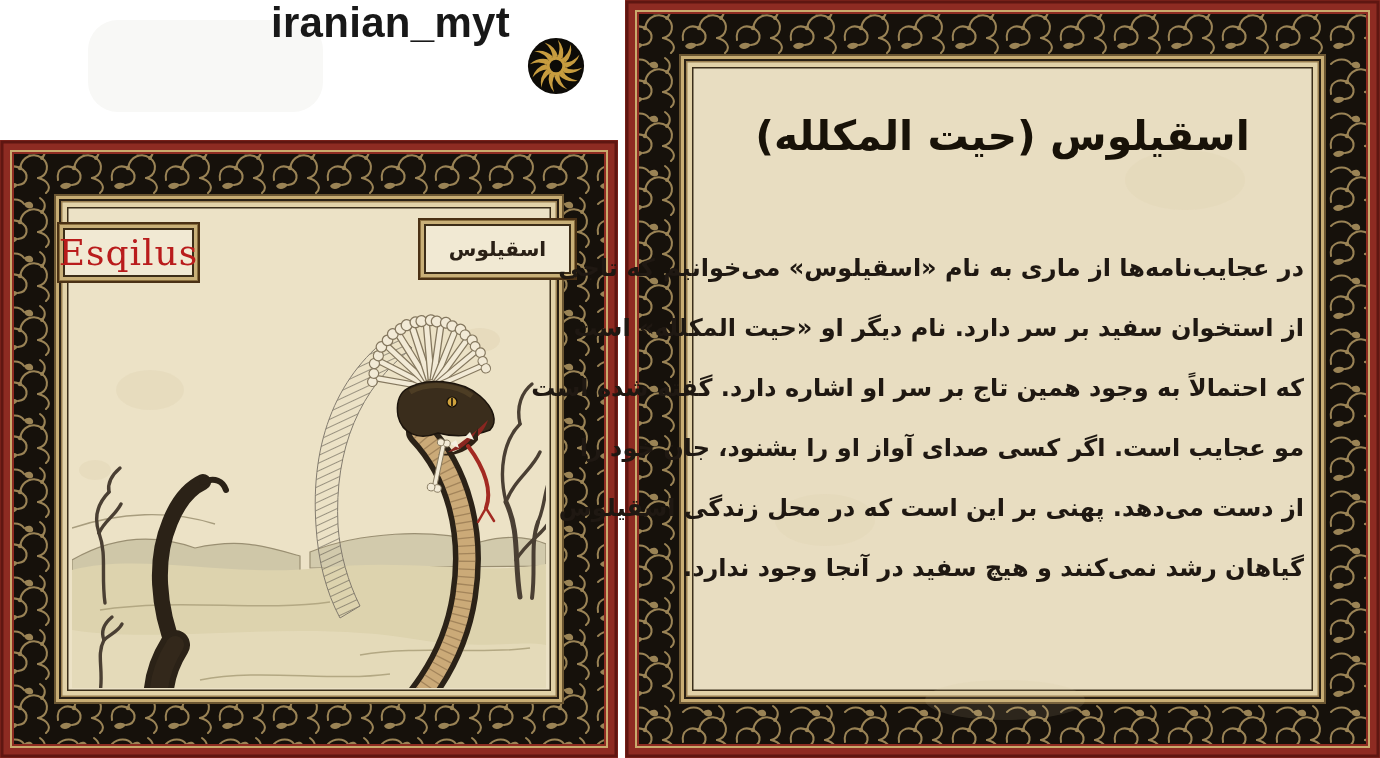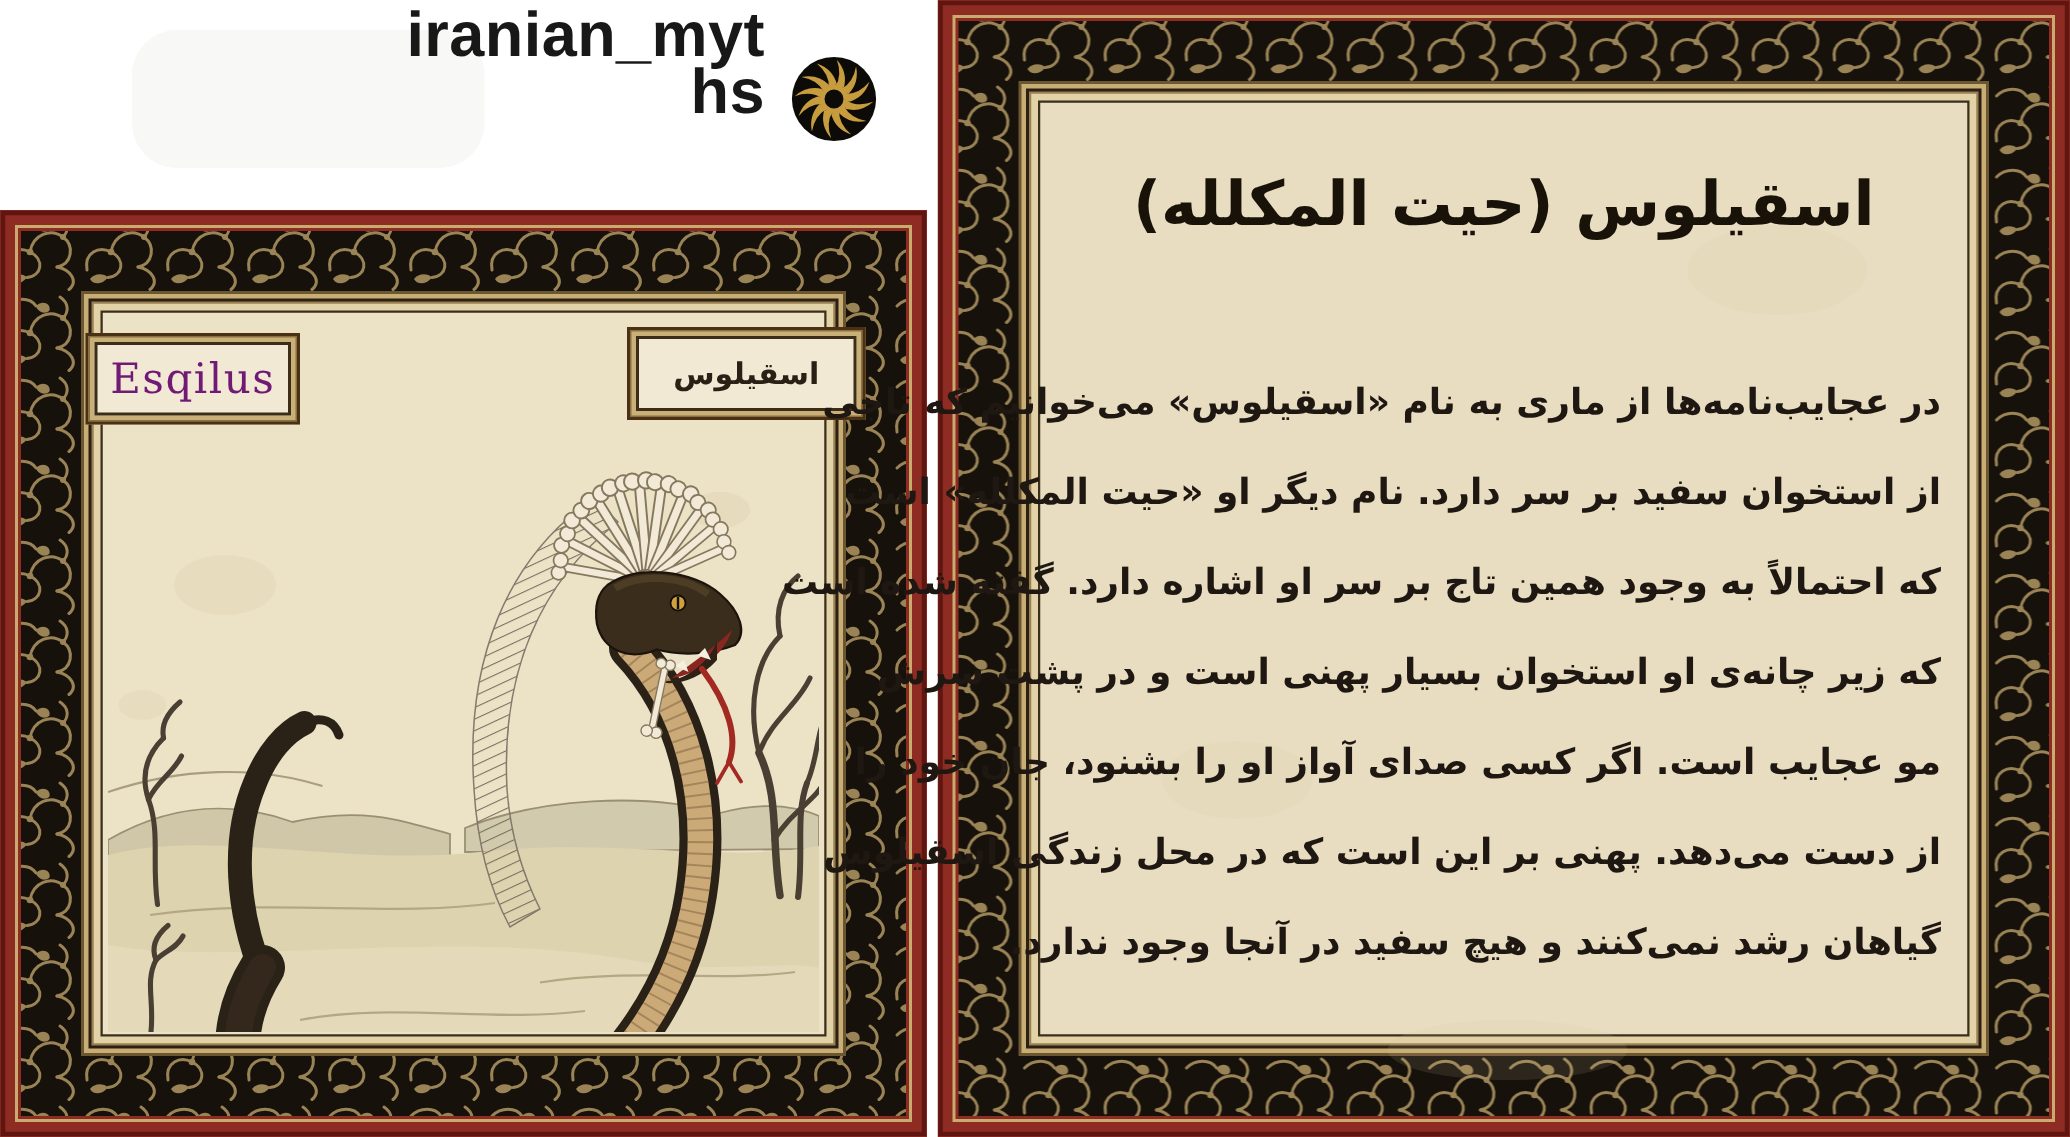--- a/index.html
+++ b/index.html
@@ -16,42 +16,41 @@
   .panel-left{left:0;top:140px;width:618px;height:618px;}
   .panel-right{left:625px;top:0;width:755px;height:758px;}
   .panel svg.frame{position:absolute;left:0;top:0;}
   
   .cartouche{position:absolute;background:#c9b078;border:2px solid #4a3115;
              box-shadow:inset 0 0 0 1px #8a6f3f;padding:4px;box-sizing:border-box;}
   .cartouche-inner{width:100%;height:100%;background:#f1e9d3;border:2px solid #3c2d18;
              box-sizing:border-box;display:flex;align-items:center;justify-content:center;}
   .cartouche-latin{left:57px;top:82px;width:143px;height:61px;}
   .cartouche-persian{left:418px;top:78px;width:159px;height:62px;}
-  .latin-label{font-family:"DejaVu Serif",serif;font-size:28px;color:#701a75;letter-spacing:1px;}
+  .latin-label{font-family:"DejaVu Serif",serif;font-size:36px;color:#b91c1c;letter-spacing:1px;}
   .persian-label{font-family:"DejaVu Sans",sans-serif;font-size:20px;font-weight:700;color:#2a2016;
              direction:rtl;}
   
   .rp-title{position:absolute;left:80px;right:80px;top:112px;text-align:center;direction:rtl;
             font-family:"DejaVu Sans",sans-serif;font-weight:700;font-size:41px;color:#181208;}
-  .rp-body{position:absolute;left:86px;right:86px;top:238px;direction:rtl;}
+  .rp-body{position:absolute;left:86px;right:76px;top:238px;direction:rtl;}
   .body-line{height:60px;line-height:60px;font-family:"DejaVu Sans",sans-serif;font-weight:700;
              font-size:24px;color:#1f1812;text-align:justify;text-align-last:justify;
              white-space:nowrap;overflow:visible;}
   .body-line.last{text-align-last:center;}
 </style>
 </head>
 <body>
 
 <div class="page">
 
   <div class="header-blob"></div>
 
   <div class="username">
     <span style="display:block">iranian_myt</span>
-    <span style="display:block">hs</span>
   </div>
   <svg class="avatar" viewBox="0 0 62 62">
     <circle cx="31" cy="31" r="30" fill="#0d0b07"></circle>
     <g transform="translate(31,31)" fill="#c79c3f">
       <g id="rays">
         <path d="M1 -9 Q6 -17 2 -28 Q10 -19 7 -8 Z"></path>
       </g>
       <use href="#rays" transform="rotate(30)"></use>
         <use href="#rays" transform="rotate(60)"></use>
       <use href="#rays" transform="rotate(90)"></use>
@@ -256,20 +255,19 @@
       <ellipse cx="200" cy="520" rx="50" ry="26" fill="#d5c69e" opacity=".15"></ellipse>
       <ellipse cx="380" cy="700" rx="80" ry="20" fill="#d5c69e" opacity=".12"></ellipse>
     </svg>
 
     <div class="rp-title">اسقیلوس (حیت المکلله)</div>
 
     <div class="rp-body">
       <div class="body-line">در عجایب‌نامه‌ها از ماری به نام «اسقیلوس» می‌خوانیم که تاجی</div>
       <div class="body-line">از استخوان سفید بر سر دارد. نام دیگر او «حیت المکلله» است</div>
       <div class="body-line">که احتمالاً به وجود همین تاج بر سر او اشاره دارد. گفته شده است</div>
-      <div class="body-line">که زیر چانه‌ی او استخوان بسیار پهنی است و در پشت سرش</div>
       <div class="body-line">مو عجایب است. اگر کسی صدای آواز او را بشنود، جان خود را</div>
       <div class="body-line">از دست می‌دهد. پهنی بر این است که در محل زندگی اسقیلوس</div>
       <div class="body-line last">گیاهان رشد نمی‌کنند و هیچ سفید در آنجا وجود ندارد.</div>
     </div>
   </div>
 
 </div>
 
 </body></html>

